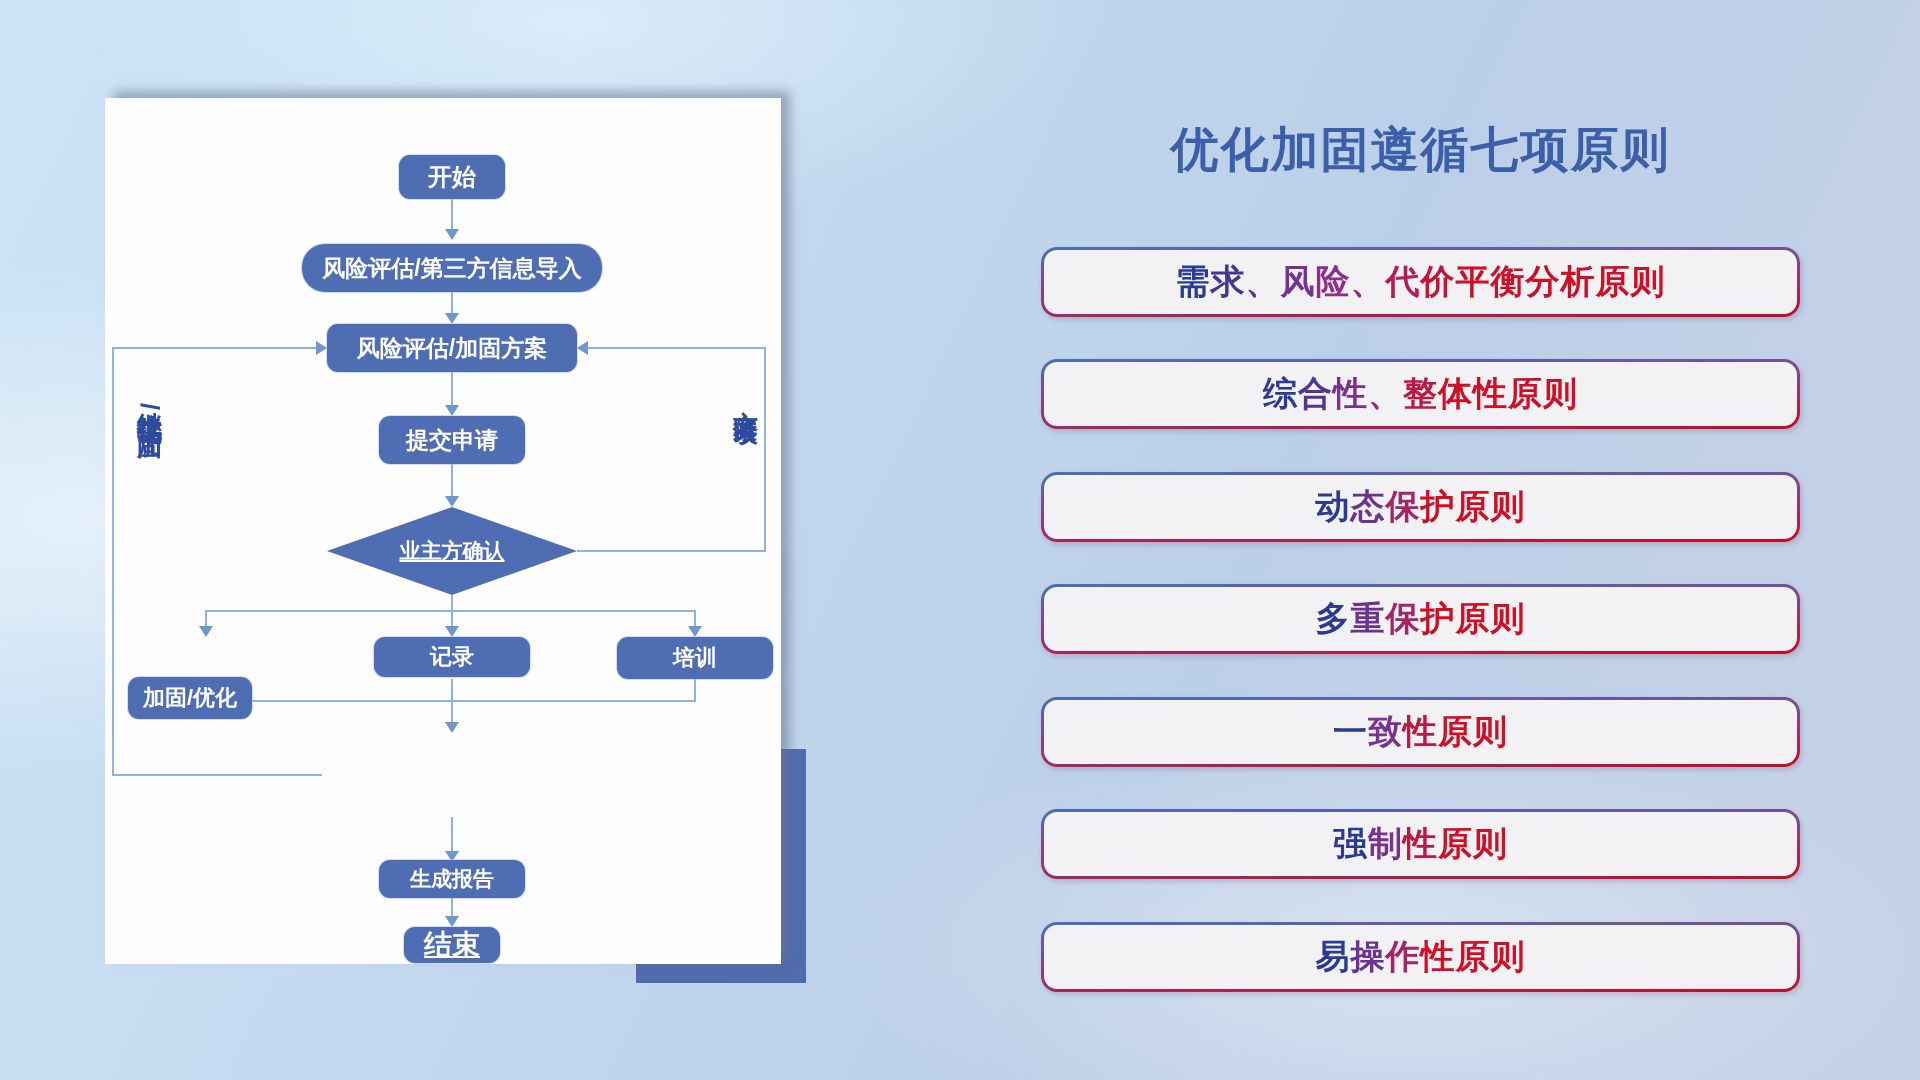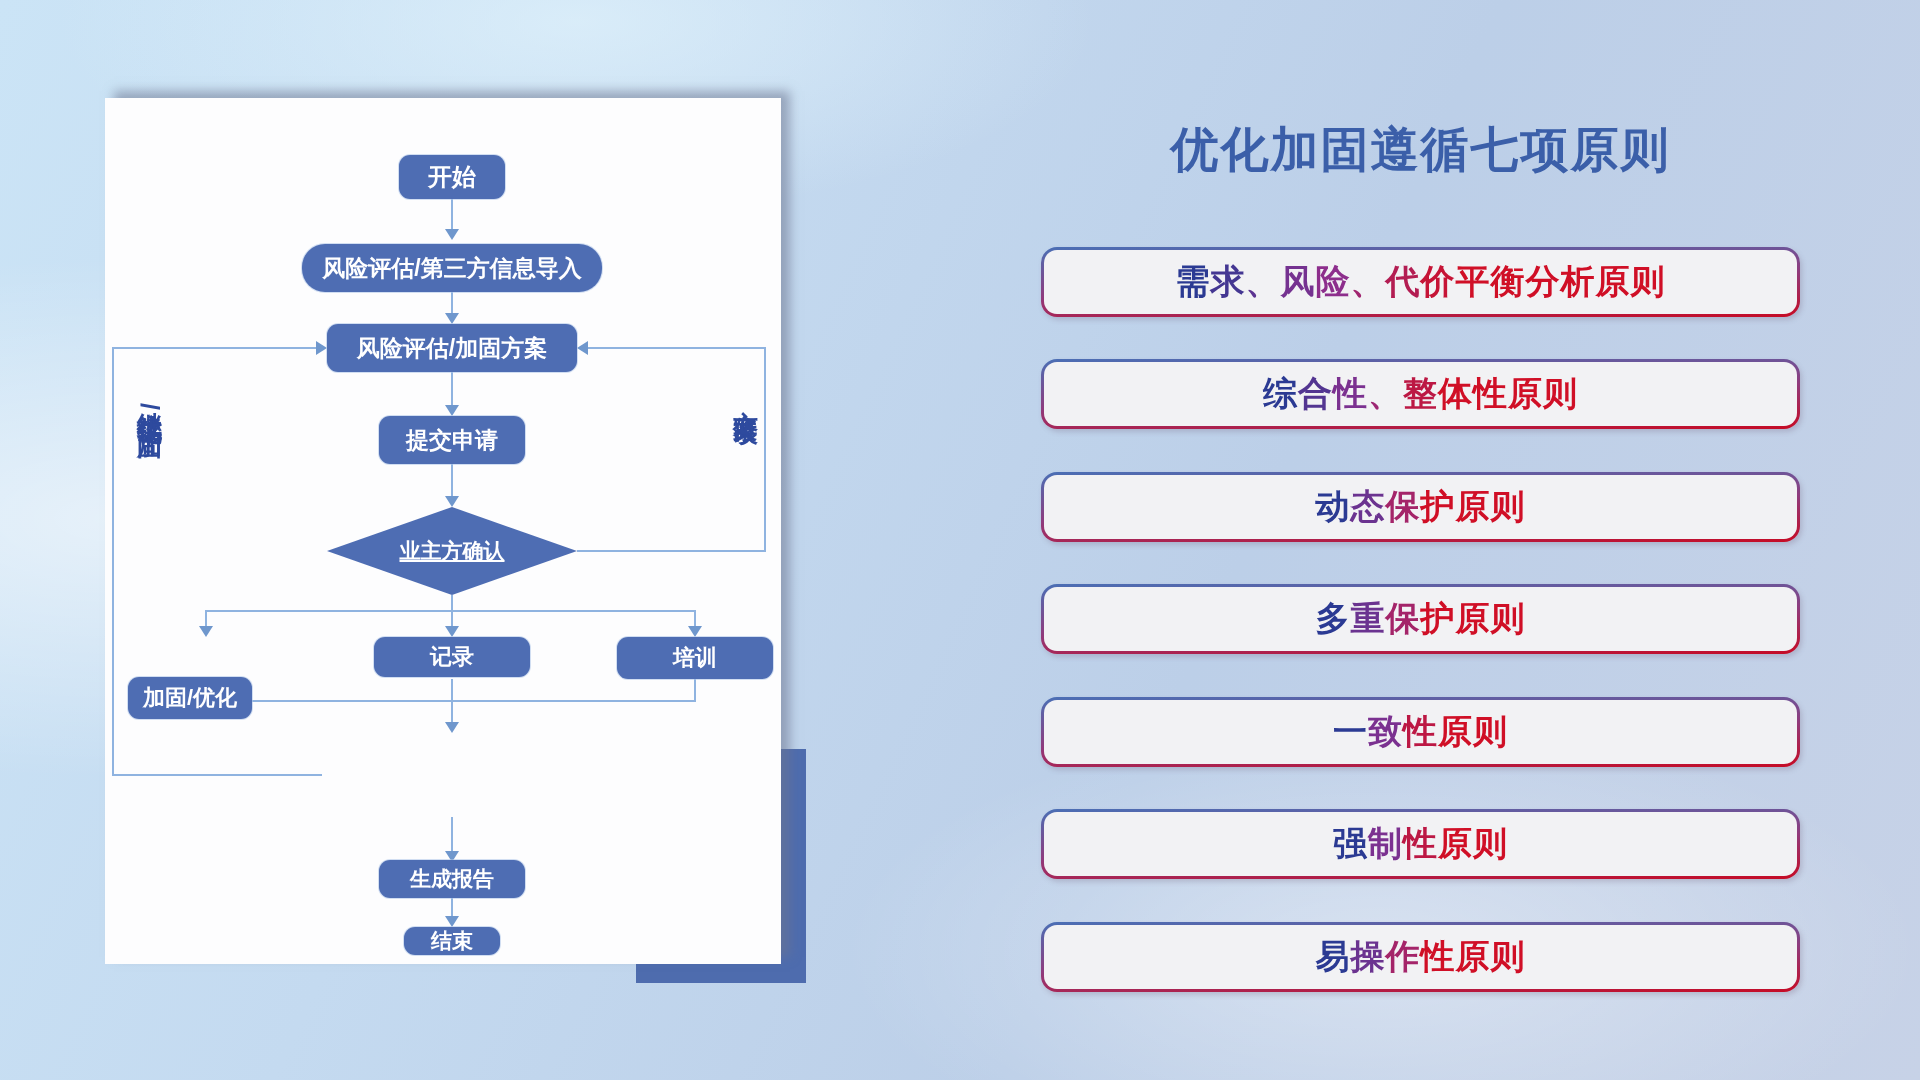--- a/index.html
+++ b/index.html
@@ -113,21 +113,21 @@
 
     <div class="node rect" style="left:23px;top:539px;width:124px;height:42px;font-size:22px;margin-top:40px;">加固/优化</div>
 
     <div class="node rect" style="left:269px;top:539px;width:156px;height:40px;font-size:22px;">记录</div>
 
     <div class="node rect" style="left:512px;top:539px;width:156px;height:42px;font-size:22px;">培训</div>
 
 
     <div class="node rect" style="left:274px;top:762px;width:146px;height:38px;font-size:21px;">生成报告</div>
 
-    <div class="node rect" style="left:299px;top:829px;width:96px;height:28px;font-size:21px;">结束</div>
+    <div class="node rect" style="left:299px;top:829px;width:96px;height:36px;font-size:28px;text-decoration:underline;">结束</div>
   </div>
 
   <div class="panel-title">优化加固遵循七项原则</div>
 
   <div class="p-box" style="top:247px;">
     <div class="p-inner grad-text">
         <span style="color: rgb(43, 58, 147);">需</span>
         <span style="color: rgb(68, 55, 146);">求</span>
         <span style="color: rgb(92, 52, 145);">、</span>
         <span style="color: rgb(117, 50, 144);">风</span>

